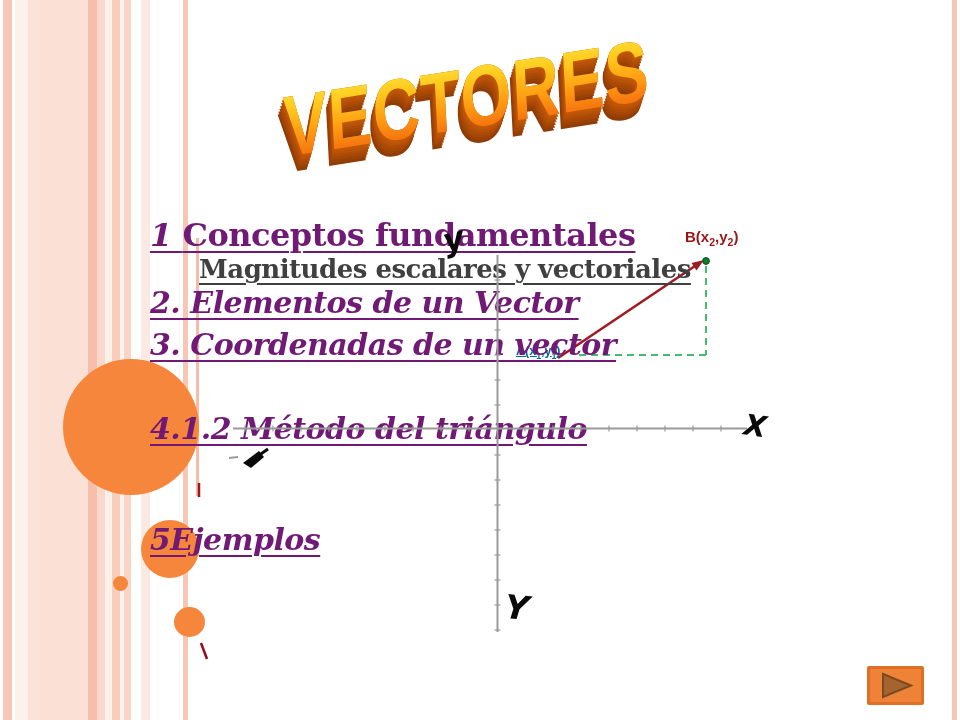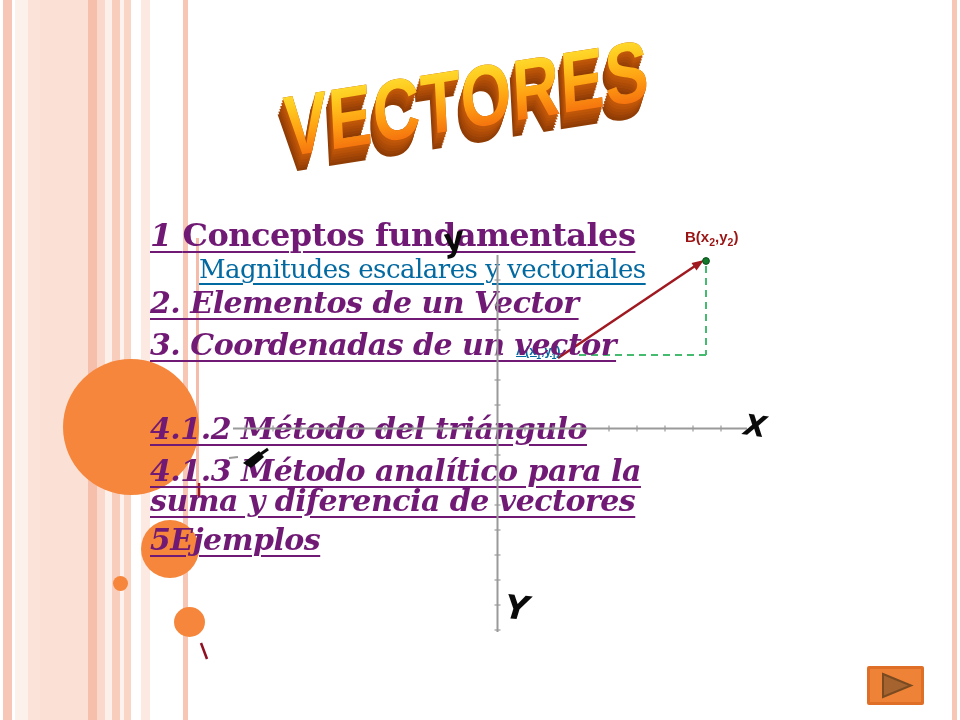--- a/index.html
+++ b/index.html
@@ -72,22 +72,22 @@
     font-family:"DejaVu Serif","Liberation Serif",serif;
     color:#701a75;font-weight:bold;font-style:italic;
     font-size:30px;line-height:1.0;letter-spacing:-0.5px;
     text-decoration:underline;text-decoration-thickness:2px;text-underline-offset:5px;
     cursor:pointer;
   }
   .toc-item .line{display:inline-block;text-decoration:inherit;}
   .toc-item.first{font-style:normal;font-size:32px;}
   .toc-item.first .num{font-style:italic;}
   .toc-item.sub{
-    left:199px;font-weight:normal;font-style:normal;font-size:26px;
-    color:#0369a1;text-decoration-thickness:1.5px;
+    left:199px;font-weight:bold;font-style:normal;font-size:26px;
+    color:#404040;text-decoration-thickness:1.5px;
   }
   
   .fig-under,.fig-over{position:absolute;left:0;top:0;z-index:3;pointer-events:none;}
   .fig-over{z-index:5;}
   .fig-label{
     position:absolute;font-family:"Liberation Sans",sans-serif;font-weight:bold;
     color:#9b1414;z-index:3;pointer-events:none;white-space:nowrap;
   }
   .fig-label sub{font-size:0.7em;}
   .axis-glyph{
@@ -130,24 +130,20 @@
   </div>
   <div class="fig-label" style="left:516px;top:344px;font-size:12.5px;color:#0369a1;text-decoration:underline;">
     <span>A(x</span><sub>1</sub><span>,y</span><sub>1</sub><span>)</span>
   </div>
 
   <div class="toc-item first" style="top:219px;"><span class="num">1 </span><span>Conceptos fundamentales</span></div>
   <div class="toc-item sub" style="top:256px;"><span>Magnitudes escalares y vectoriales</span></div>
   <div class="toc-item" style="top:288px;"><span>2. Elementos de un Vector</span></div>
   <div class="toc-item" style="top:330px;text-align:center;"><span>3. Coordenadas de un vector</span></div>
   <div class="toc-item" style="top:414px;"><span>4.1.2 Método del triángulo</span></div>
-  <div class="toc-item" style="top:456px;width:525px;">
-    <span class="line">4.1.3 Método analítico para la</span>
-    <span class="line">suma y diferencia de vectores</span>
-  </div>
   <div class="toc-item" style="top:525px;"><span>5Ejemplos</span></div>
 
   <svg class="fig-over" width="960" height="720" viewBox="0 0 960 720">
     <line x1="233" y1="428.5" x2="747" y2="428.5" stroke="#9a9a9a" stroke-width="2"></line>
     <line x1="497.5" y1="255" x2="497.5" y2="632" stroke="#9a9a9a" stroke-width="2"></line>
     <g id="x-ticks" stroke="#9a9a9a" stroke-width="1.2">
         <line x1="245" x2="245" y1="425.5" y2="431.5"></line>
         <line x1="273" x2="273" y1="425.5" y2="431.5"></line>
         <line x1="301" x2="301" y1="425.5" y2="431.5"></line>
         <line x1="329" x2="329" y1="425.5" y2="431.5"></line>

